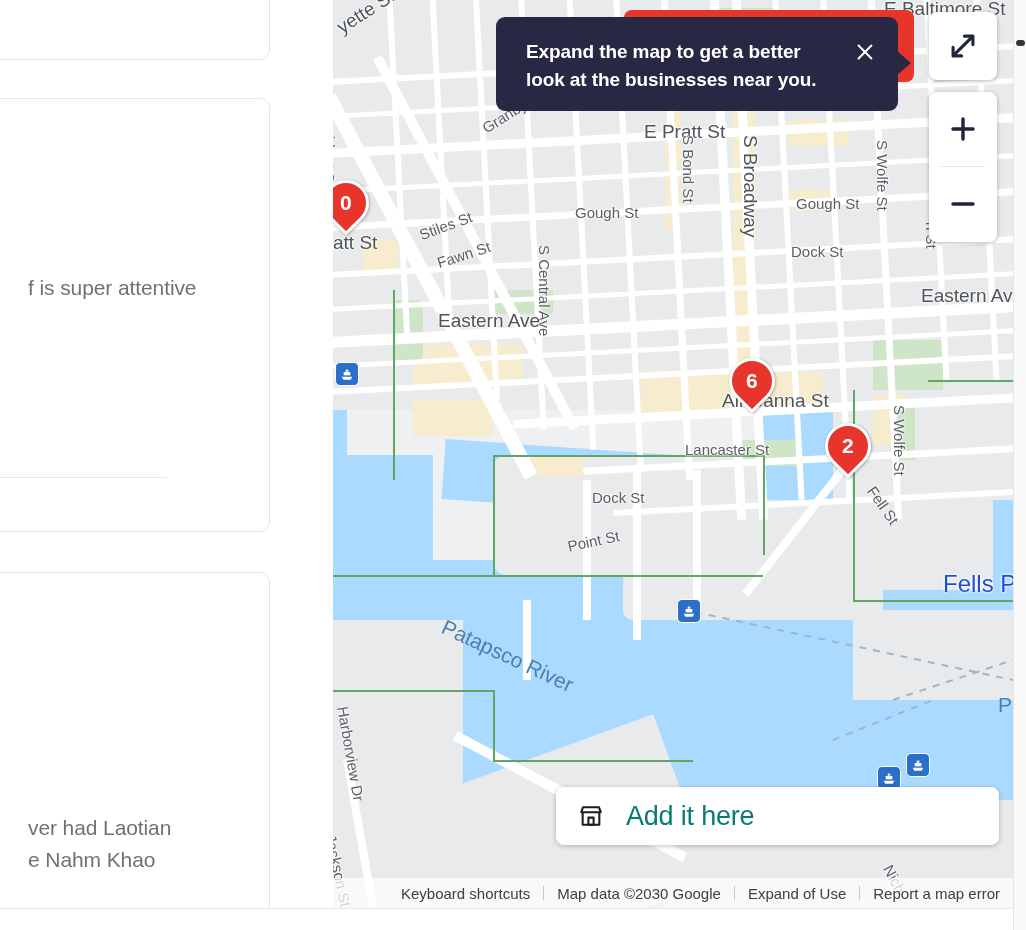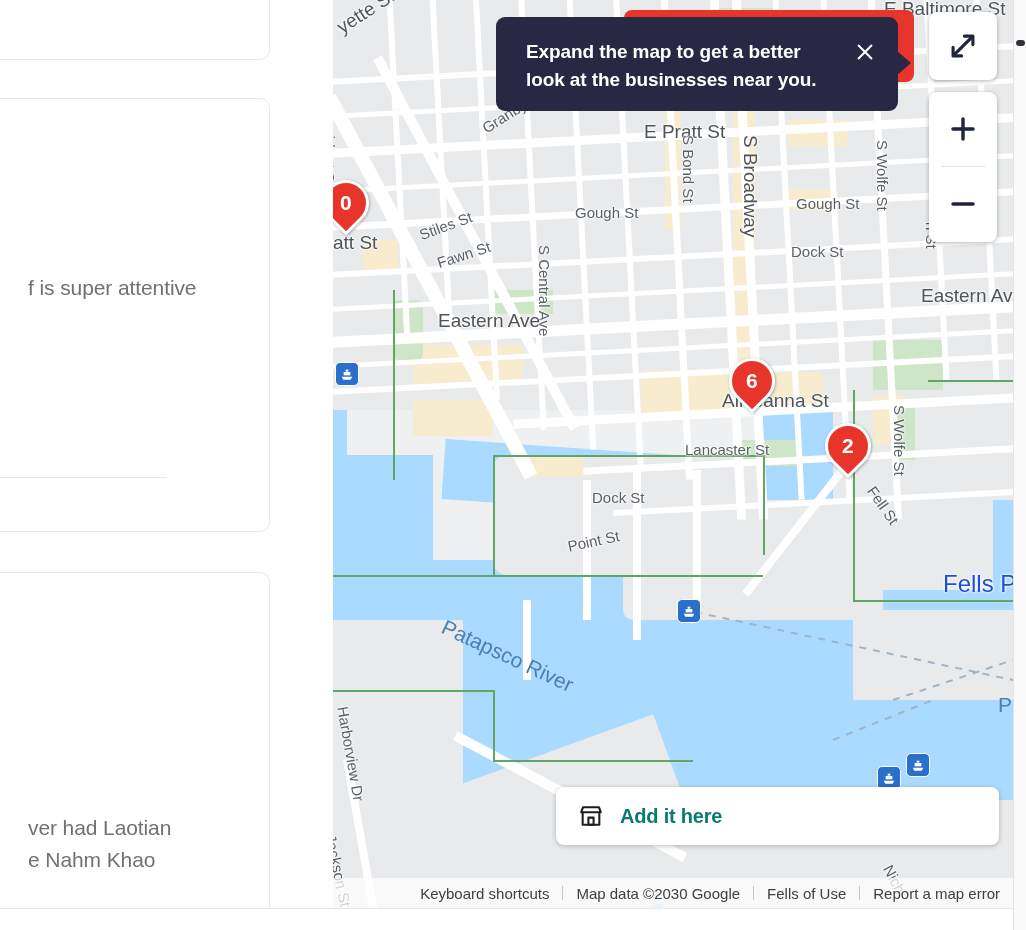--- a/index.html
+++ b/index.html
@@ -176,21 +176,21 @@
     width: 443px; height: 58px;
     background: #fff;
     border-radius: 8px;
     box-shadow: 0 1px 5px rgba(0,0,0,.25);
     display: flex; align-items: center;
     padding: 0 22px;
     cursor: pointer;
   }
   #store-icon { width: 26px; height: 26px; margin-right: 16px; flex: 0 0 auto; }
   #add-prompt { color: #6b6f73; font-size: 21px; letter-spacing: -0.2px; }
-  #add-link { color: #0a7b73; font-size: 20px; font-weight: bold; margin-left: 0; letter-spacing: -0.2px; }
+  #add-link { color: #0a7b73; font-size: 27px; font-weight: normal; margin-left: 6px; letter-spacing: -0.2px; }
 
   
   #gwatermark {
     position: absolute;
     left: 13px; top: 863px;
     font-size: 34px;
     font-family: "Liberation Sans", sans-serif;
     color: rgba(120,120,120,.45);
     letter-spacing: -1px;
   }
@@ -491,21 +491,21 @@
         </g>
       </svg>
       <span id="add-link">Add it here</span>
     </div>
 
     <div id="map-footer">
         <div class="foot-link">Keyboard shortcuts</div>
         <div class="foot-sep"></div>
         <div class="foot-link">Map data ©2030 Google</div>
         <div class="foot-sep"></div>
-        <div class="foot-link">Fells of Use</div>
+        <div class="foot-link">Expand of Use</div>
         <div class="foot-sep"></div>
         <div class="foot-link">Report a map error</div>
       </div>
 
   </div>
 
   <div id="map-right-edge"></div>
   <div id="bottom-strip"></div>
 
   <div id="page-scrollbar">

